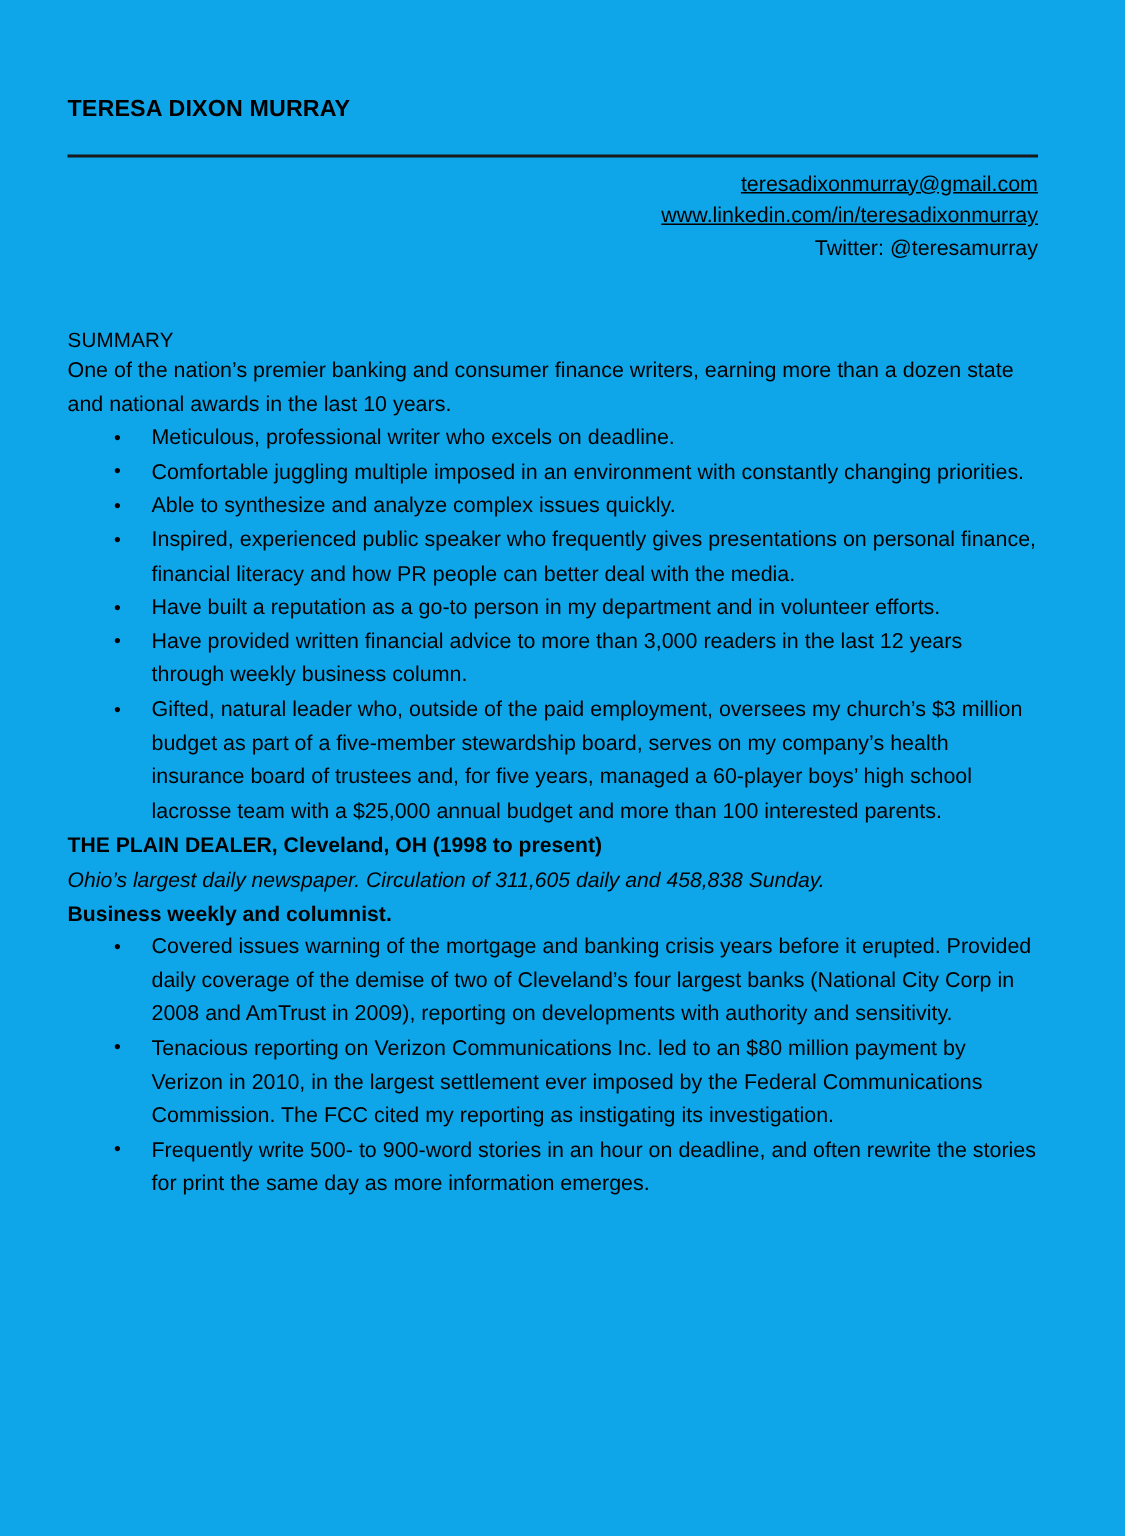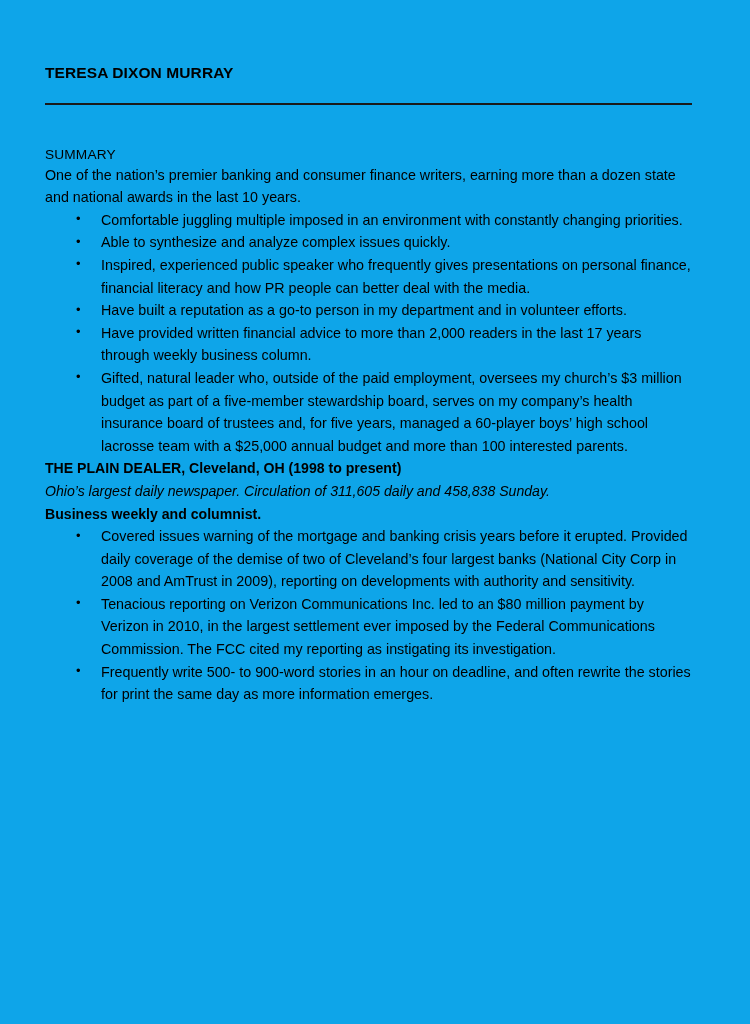--- a/index.html
+++ b/index.html
@@ -104,31 +104,37 @@
 </style>
 </head>
 <body>
 
 <div class="page">
 
   <div class="doc-name">TERESA DIXON MURRAY</div>
 
   <hr class="rule">
 
+  <div class="contact">
+    <a class="link" href="#">teresadixonmurray@gmail.com</a>
+    <a class="link" href="#">www.linkedin.com/in/teresadixonmurray</a>
+    <span class="plain">Twitter: @teresamurray</span>
+  </div>
 
   <div class="section-head">SUMMARY</div>
 
   <div class="body-line">One of the nation’s premier banking and consumer finance writers, earning more than a dozen state and national awards in the last 10 years.</div>
 
   <ul class="bullets">
+    <li>Meticulous, professional writer who excels on deadline.</li>
     <li>Comfortable juggling multiple imposed in an environment with constantly changing priorities.</li>
     <li>Able to synthesize and analyze complex issues quickly.</li>
     <li>Inspired, experienced public speaker who frequently gives presentations on personal finance, financial literacy and how PR people can better deal with the media.</li>
     <li>Have built a reputation as a go-to person in my department and in volunteer efforts.</li>
-    <li>Have provided written financial advice to more than 2,000 readers in the last 17 years through weekly business column.</li>
+    <li>Have provided written financial advice to more than 3,000 readers in the last 12 years through weekly business column.</li>
     <li>Gifted, natural leader who, outside of the paid employment, oversees my church’s $3 million budget as part of a five-member stewardship board, serves on my company’s health insurance board of trustees and, for five years, managed a 60-player boys’ high school lacrosse team with a $25,000 annual budget and more than 100 interested parents.</li>
   </ul>
 
 
   <div class="career-block">
     <div class="sub-bold">THE PLAIN DEALER, Cleveland, OH (1998 to present)</div>
     <div class="sub-italic">Ohio’s largest daily newspaper. Circulation of 311,605 daily and 458,838 Sunday.</div>
     <div class="sub-bold">Business weekly and columnist.</div>
 
     <ul class="bullets">

